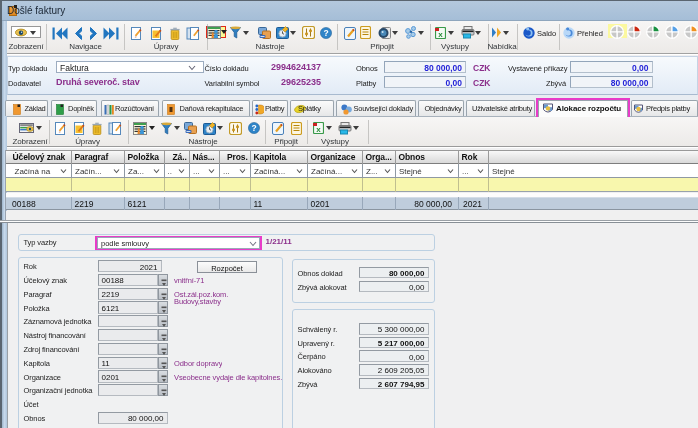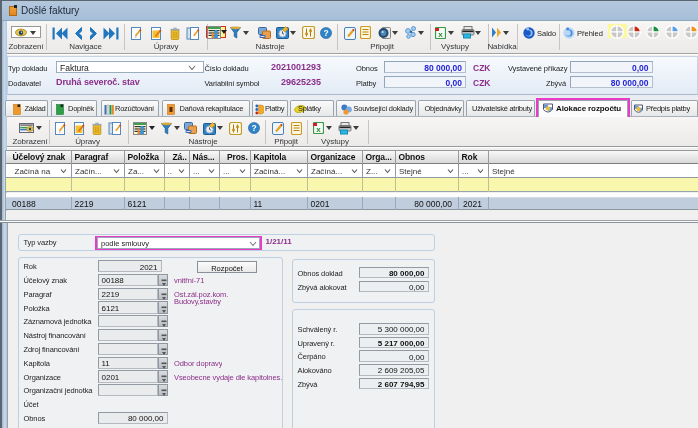--- a/index.html
+++ b/index.html
@@ -17,21 +17,21 @@
 .cell{position:absolute;overflow:hidden;white-space:nowrap;}
 .tabicon{position:absolute;top:3px;left:4px;width:8px;height:10px;}
 </style></head><body>
 
 <div class="abs" style="left:0;top:0;width:698px;height:1.5px;background:#5a6570;"></div>
 <div class="abs" style="left:0;top:0;width:2px;height:428px;background:#5a6570;"></div>
 <div class="abs" style="left:2px;top:20px;width:4.5px;height:408px;background:linear-gradient(90deg,#9fb6cc,#c7d9ec,#b0c6dc);"></div>
 <div class="abs" style="left:2px;top:1px;width:696px;height:19.5px;background:linear-gradient(#b4c8dd,#a5bed7);border-bottom:1px solid #8fa6bd;">
 <div class="abs" style="left:7px;top:4.5px;width:8px;height:10px;background:linear-gradient(#f0a03c,#e08820);border:0.5px solid #b06a10;"></div>
 <div class="abs" style="left:11.5px;top:3.5px;width:3px;height:3px;background:#222;"></div>
-<div class="abs" style="left:19px;top:4px;font-size:10px;color:#1b2735;">Došlé faktury</div>
+<div class="abs" style="left:5px;top:4px;font-size:10px;color:#1b2735;">Došlé faktury</div>
 </div>
 <div class="abs" style="left:6.5px;top:21px;width:691.5px;height:33px;background:linear-gradient(#f7f6f5,#eceae8);border-bottom:1px solid #a2a2a2;box-shadow:0 1px 0 #fff;"></div>
 <div class="abs" style="left:11px;top:25.5px;width:30px;height:12.5px;background:#fff;border:1px solid #989898;"></div>
 <svg class="abs" style="left:15px;top:27.5px;" width="12" height="9" viewBox="0 0 12 9">
     <ellipse cx="6" cy="4.5" rx="5.6" ry="3.4" fill="#e8c050" stroke="#a88418" stroke-width="0.8"></ellipse>
     <circle cx="6" cy="4.8" r="2.2" fill="#1c4868"></circle>
     <circle cx="6.6" cy="4.2" r="0.7" fill="#cfe4f0"></circle>
   </svg>
 <div class="arr" style="left:30px;top:30.5px;border-left-width:3.5px;border-right-width:3.5px;border-top-color:#3c3c3c;"></div>
 <div class="abs glbl" style="left:-14px;top:41.5px;width:80px;">Zobrazení</div>
@@ -237,21 +237,21 @@
   </svg>
 <div class="abs" style="left:6.5px;top:56px;width:691.5px;height:39px;background:linear-gradient(#f7fafd,#e2ebf6);border:1px solid #c5d3e4;border-bottom:1px solid #a8bacf;"></div>
 <div class="abs lbl" style="left:8px;top:63.5px;">Typ dokladu</div>
 <div class="abs" style="left:56px;top:61px;width:148px;height:11.5px;background:#fff;border:1px solid #9cacc0;font-size:8.5px;color:#222;padding:1px 0 0 3px;">Faktura</div>
 <svg class="abs" style="left:187.5px;top:64.5px;" width="8" height="6">
     <path d="M1 1 L4 4.5 L7 1" stroke="#667" stroke-width="1.1" fill="none"></path>
   </svg>
 <div class="abs lbl" style="left:8px;top:78.5px;">Dodavatel</div>
 <div class="abs purp" style="left:56px;top:77px;font-size:9px;font-weight:bold;letter-spacing:-0.1px;">Druhá severoč. stav</div>
 <div class="abs lbl" style="left:204.5px;top:63.5px;">Číslo dokladu</div>
-<div class="abs purp" style="left:255px;top:62px;width:66px;font-size:9px;font-weight:bold;text-align:right;">2021001293</div>
+<div class="abs purp" style="left:255px;top:62px;width:66px;font-size:9px;font-weight:bold;text-align:right;">2994624137</div>
 <div class="abs lbl" style="left:204.5px;top:78.5px;">Variabilní symbol</div>
 <div class="abs purp" style="left:255px;top:77px;width:66px;font-size:9px;font-weight:bold;text-align:right;">29625235</div>
 <div class="abs lbl" style="left:356px;top:63.5px;">Obnos</div>
 <div class="hfld" style="left:384px;top:60.5px;width:82px;height:12px;text-align:right;padding:1.5px 3px 0 0;color:#2424d8;">80 000,00</div>
 <div class="abs purp" style="left:473px;top:63px;font-size:8.5px;font-weight:bold;">CZK</div>
 <div class="abs lbl" style="left:356px;top:78.5px;">Platby</div>
 <div class="hfld" style="left:384px;top:75.5px;width:82px;height:12px;text-align:right;padding:1.5px 3px 0 0;color:#2424d8;">0,00</div>
 <div class="abs purp" style="left:473px;top:78px;font-size:8.5px;font-weight:bold;">CZK</div>
 <div class="abs lbl" style="left:508px;top:63.5px;">Vystavené příkazy</div>
 <div class="hfld" style="left:570px;top:60.5px;width:82.5px;height:12px;text-align:right;padding:1.5px 3px 0 0;color:#2424d8;">0,00</div>

